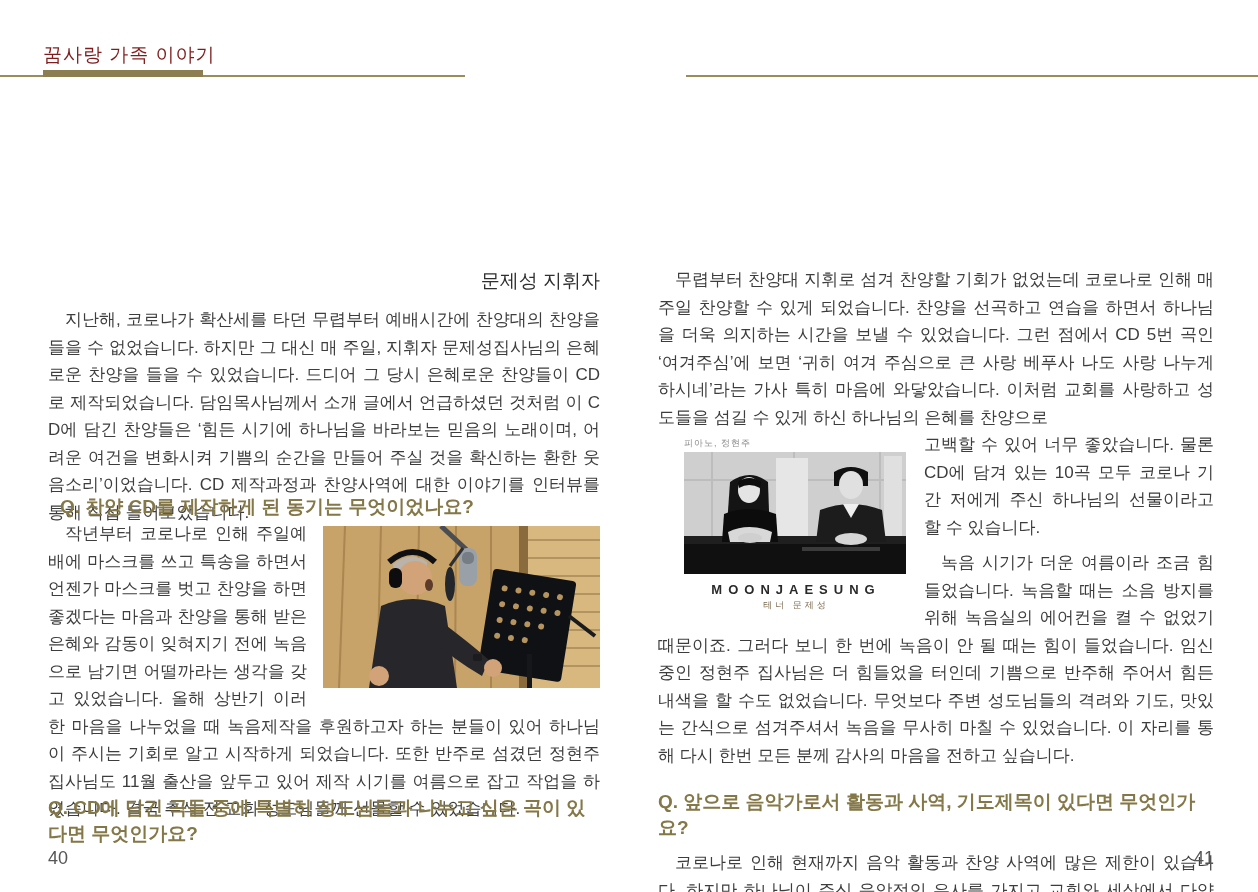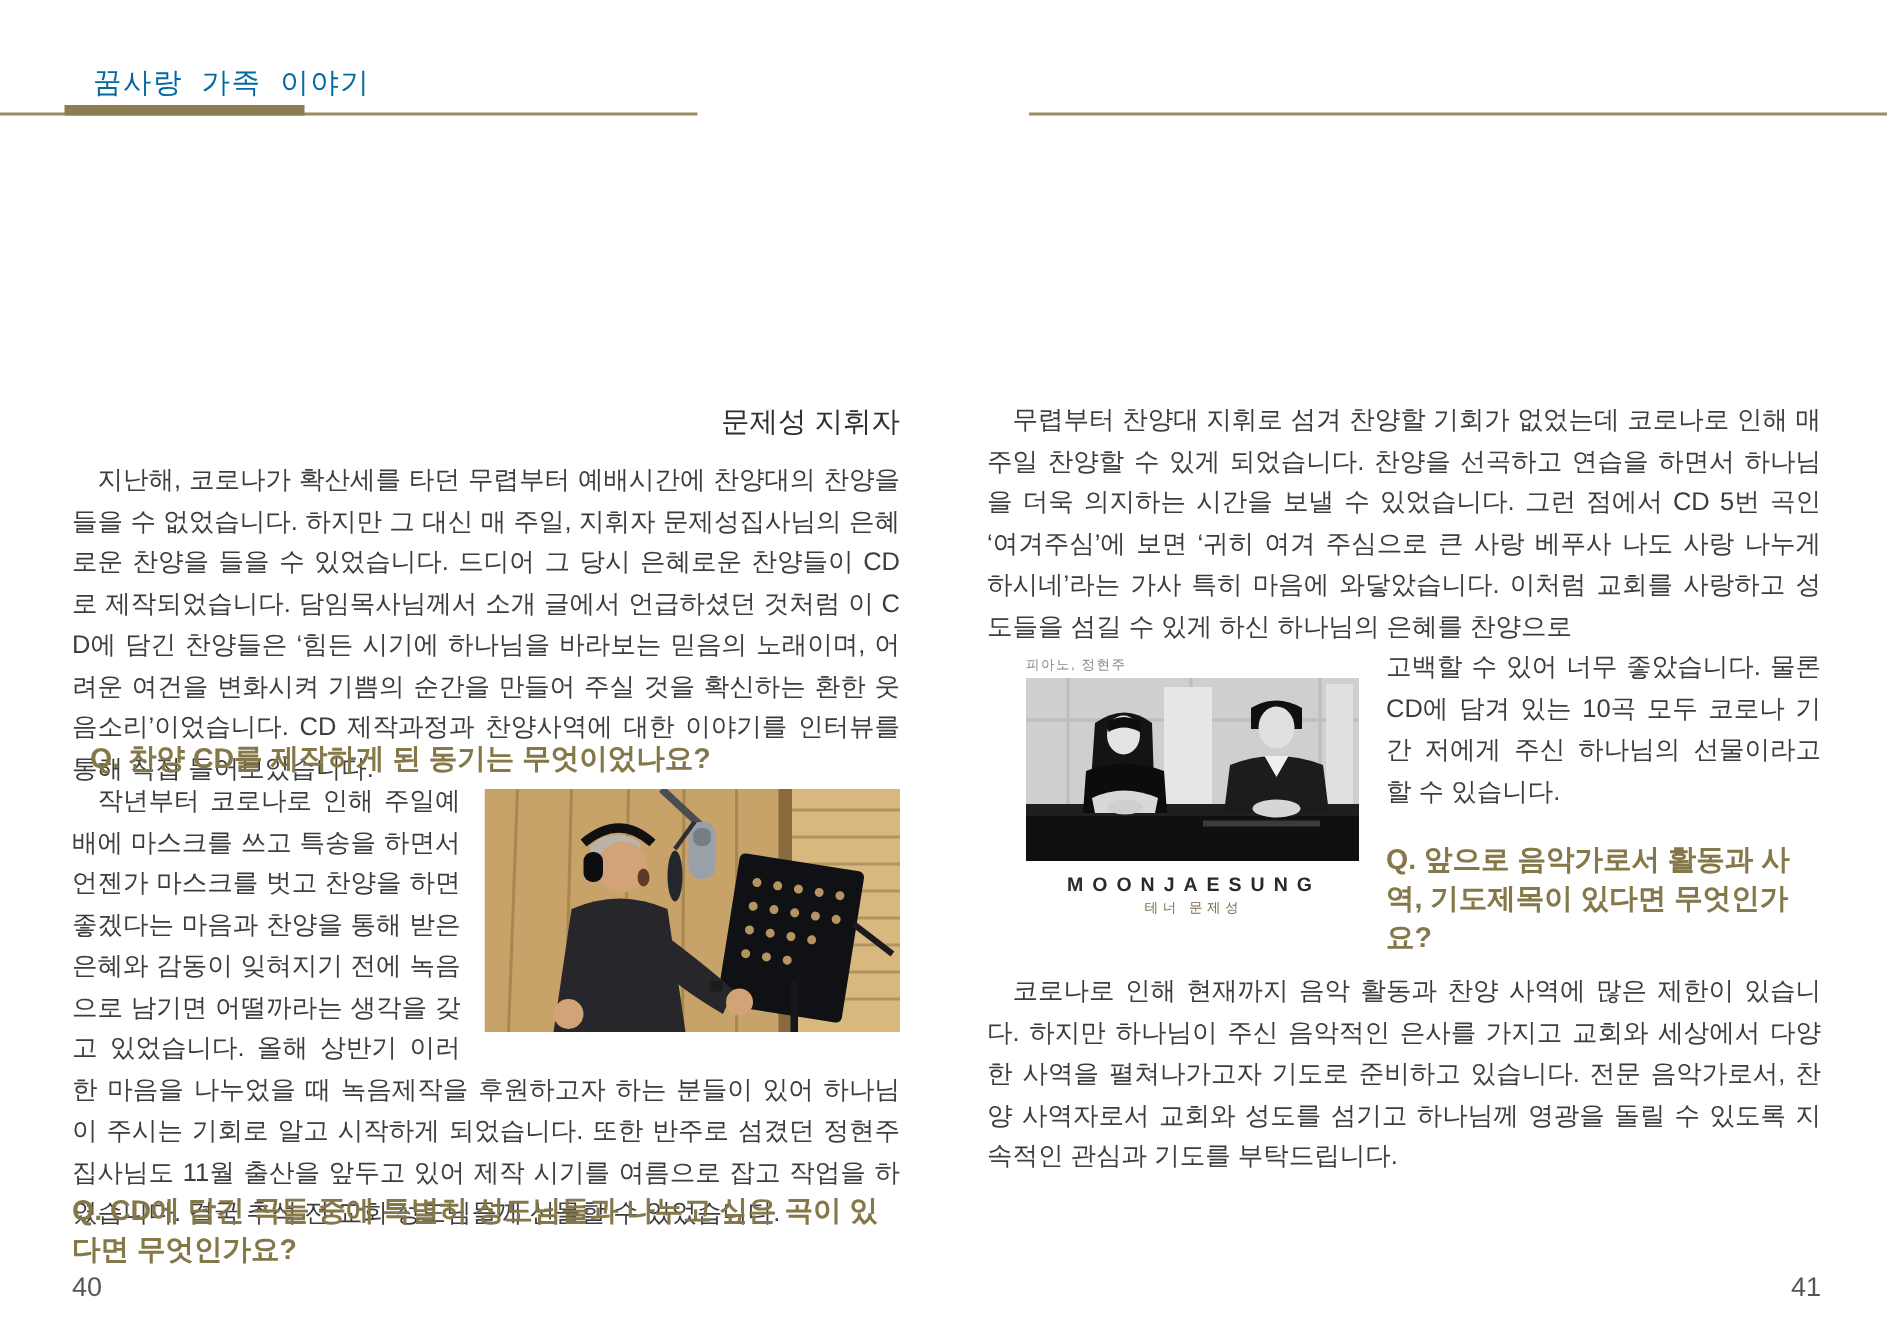--- a/index.html
+++ b/index.html
@@ -1,22 +1,22 @@
 <!DOCTYPE html>
 <html><head>
 <meta charset="utf-8">
 <style>
   * { margin:0; padding:0; box-sizing:border-box; }
   html,body { width:1258px; height:892px; background:#ffffff; overflow:hidden;
               font-family:"Liberation Sans","DejaVu Sans",sans-serif; }
   .spread { position:relative; width:1258px; height:892px; background:#ffffff; color:#3d3d3d; }
 
   
-  .hdr-label { position:absolute; left:62px; top:42px; font-size:19px; letter-spacing:1px;
-               color:#0369a1; font-weight:400;font-family:Liberation Mono, monospace; }
+  .hdr-label { position:absolute; left:43px; top:42px; font-size:19px; letter-spacing:1px;
+               color:#7f1d1d; font-weight:400; }
   .hdr-thin-left  { position:absolute; left:0; top:75px; width:465px; height:2px; background:#9a8c5f; }
   .hdr-thick-bar  { position:absolute; left:43px; top:70px; width:160px; height:7px; background:#8c7e51; }
   .hdr-thin-right { position:absolute; left:686px; top:75px; width:572px; height:2px; background:#9a8c5f; }
 
   
   .page-left  { position:absolute; left:48px; top:0; width:552px; height:892px; }
   .title { position:absolute; left:0; top:170px; width:100%; text-align:center;
            font-size:30px; font-weight:700; color:#6e6336; letter-spacing:0.5px; }
   .byline { position:absolute; right:0; top:268px; font-size:19px; color:#2f2f2f; }
   p.body-text { font-size:17px; line-height:27.5px; text-align:justify; word-break:break-all; color:#3d3d3d; }
@@ -169,20 +169,21 @@
         <path d="M136 58 Q167 46 198 58 L202 90 L132 90 Z" fill="#1c1c1c"></path>
         <path d="M159 52 L167 66 L175 52 Z" fill="#efefef"></path>
         <ellipse cx="167" cy="87" rx="16" ry="6" fill="#d6d6d6"></ellipse>
       </svg>
       <div class="photo-name">MOONJAESUNG</div>
       <div class="photo-sub">테너 문제성</div>
     </div>
 
     <p class="body-text">고백할 수 있어 너무 좋았습니다. 물론 CD에 담겨 있는 10곡 모두 코로나 기간 저에게 주신 하나님의 선물이라고 할 수 있습니다.</p>
 
+    <p class="body-text indent ra">녹음 시기가 더운 여름이라 조금 힘들었습니다. 녹음할 때는 소음 방지를 위해 녹음실의 에어컨을 켤 수 없었기 때문이죠. 그러다 보니 한 번에 녹음이 안 될 때는 힘이 들었습니다. 임신 중인 정현주 집사님은 더 힘들었을 터인데 기쁨으로 반주해 주어서 힘든 내색을 할 수도 없었습니다. 무엇보다 주변 성도님들의 격려와 기도, 맛있는 간식으로 섬겨주셔서 녹음을 무사히 마칠 수 있었습니다. 이 자리를 통해 다시 한번 모든 분께 감사의 마음을 전하고 싶습니다.</p>
 
     <h2 class="q-head rq2">Q. 앞으로 음악가로서 활동과 사역, 기도제목이 있다면 무엇인가요?</h2>
     <p class="body-text indent ra">코로나로 인해 현재까지 음악 활동과 찬양 사역에 많은 제한이 있습니다. 하지만 하나님이 주신 음악적인 은사를 가지고 교회와 세상에서 다양한 사역을 펼쳐나가고자 기도로 준비하고 있습니다. 전문 음악가로서, 찬양 사역자로서 교회와 성도를 섬기고 하나님께 영광을 돌릴 수 있도록 지속적인 관심과 기도를 부탁드립니다.</p>
   </div>
 
   <div class="pagenum right">41</div>
 
 </div>
 
 </body></html>

